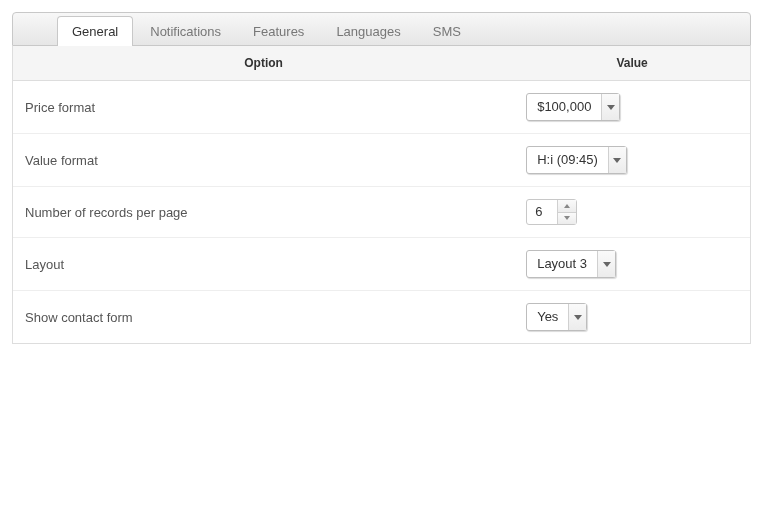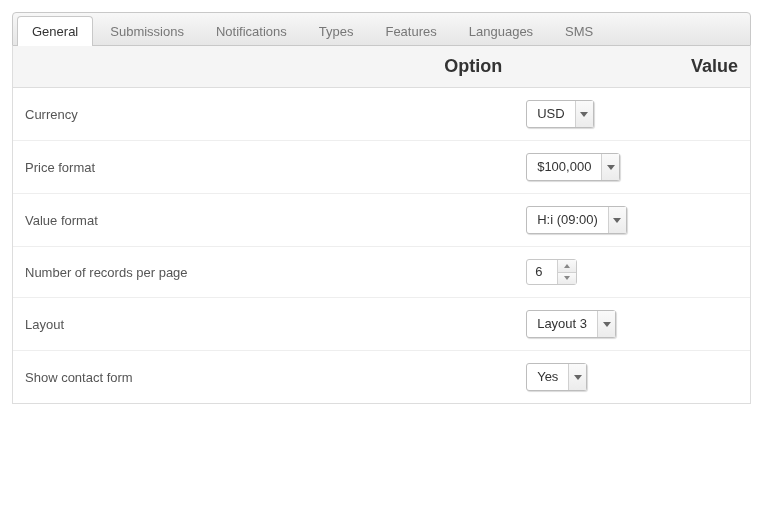--- a/index.html
+++ b/index.html
@@ -29,33 +29,34 @@
     cursor: pointer;
     font-size: 13px;
     border-radius: 4px 4px 0 0;
     position: relative;
     top: 1px;
   }
   .tab.active {
     background: #fff;
     border-color: #c8c8c8;
     color: #333;
+    margin-left: 40px;
   }
   .panel {
     border: 1px solid #ddd;
     border-top: none;
   }
   table {
     width: 100%;
     border-collapse: collapse;
   }
   thead th {
-    text-align: right;
+    text-align: center;
     font-weight: bold;
-    font-size: 18px;
+    font-size: 12px;
     background: #f5f5f5;
     padding: 10px 12px;
     border-bottom: 1px solid #ddd;
     color: #333;
   }
   thead th:first-child { width: 68%; }
   tbody td {
     padding: 12px;
     border-bottom: 1px solid #eee;
     vertical-align: middle;
@@ -147,69 +148,56 @@
     background: #fafafa;
     cursor: help;
     vertical-align: middle;
   }
 </style>
 </head>
 <body>
 
 <div class="tabs-bar">
   <div class="tab active"><span>General</span></div>
-  <div class="tab"><span>Submissions</span></div>
   <div class="tab"><span>Notifications</span></div>
-  <div class="tab"><span>Types</span></div>
   <div class="tab"><span>Features</span></div>
   <div class="tab"><span>Languages</span></div>
   <div class="tab"><span>SMS</span></div>
 </div>
 
 <div class="panel">
   <table>
     <thead>
       <tr>
         <th>Option</th>
         <th>Value</th>
       </tr>
     </thead>
     <tbody>
 
-      <tr>
-        <td>Currency</td>
-        <td>
-          <div class="select">
-            <span class="select-value">USD</span>
-            <span class="select-btn">
-                <span class="caret"></span>
-              </span>
-          </div>
-        </td>
-      </tr>
 
 
       <tr>
         <td>Price format</td>
         <td>
           <div class="select">
             <span class="select-value">$100,000</span>
             <span class="select-btn">
                 <span class="caret"></span>
               </span>
           </div>
         </td>
       </tr>
 
 
       <tr>
         <td>Value format</td>
         <td>
           <div class="select">
-            <span class="select-value">H:i (09:00)</span>
+            <span class="select-value">H:i (09:45)</span>
             <span class="select-btn">
                 <span class="caret"></span>
               </span>
           </div>
         </td>
       </tr>
 
       <tr>
         <td>Number of records per page</td>
         <td>

